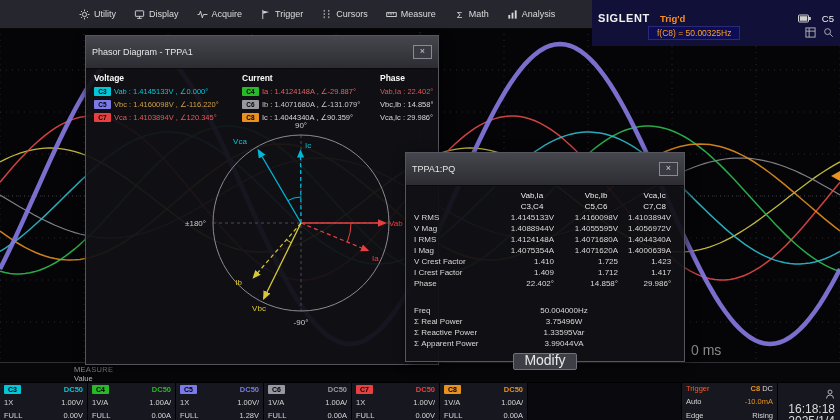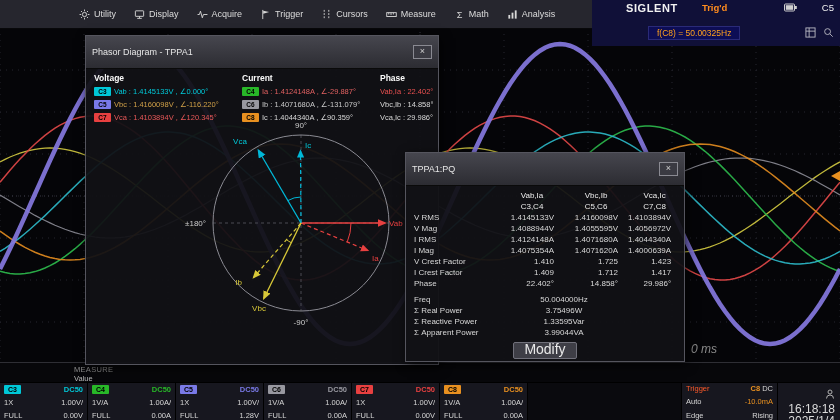--- a/index.html
+++ b/index.html
@@ -7,32 +7,32 @@
           font-family:"Liberation Sans",sans-serif;}
   
   .topbar{position:absolute;left:0;top:0;width:840px;height:28px;background:#26262e;
           border-bottom:1px solid #08080a;display:flex;align-items:center;z-index:6;}
   .menu{display:flex;padding-left:70px;}
   .menu-item{display:flex;align-items:center;gap:4px;height:40px;padding:0 9px;
              color:#dcdcdc;font-size:9px;cursor:pointer;white-space:nowrap;}
   .menu-item svg{display:block;}
   .tr-panel{position:absolute;right:0;top:0;width:248px;height:46px;background:#101038;
             z-index:7;box-sizing:border-box;padding:2px 6px;}
-  .tr-row1{display:flex;align-items:flex-start;height:22px;gap:24px;margin-left:28px;}
+  .tr-row1{display:flex;align-items:flex-end;height:22px;gap:10px;}
   .brand{color:#f2f2f2;font-weight:bold;font-size:11px;letter-spacing:.6px;}
   .trig{color:#ff8c1e;font-size:9.5px;font-weight:bold;}
   .chan-ind{color:#f0f0f0;font-size:9.5px;}
   .batt{margin-left:auto;display:flex;align-items:center;}
   .tr-row2{display:flex;align-items:center;height:18px;padding-left:50px;}
   .freqbox{background:#0d0d55;border:1px solid #2a2a78;color:#ffa01e;font-size:8.5px;
            padding:1px 8px;white-space:nowrap;}
   .corner-icons{margin-left:auto;display:flex;gap:7px;align-items:center;}
   
   .wavearea{position:absolute;left:0;top:28px;width:840px;height:336px;background:#050508;z-index:1;}
-  .timelabel{position:absolute;left:691px;top:314px;color:#8a8a8a;font-size:12px;font-style:italic;}
+  .timelabel{position:absolute;left:691px;top:314px;color:#8a8a8a;font-size:14px;}
   
   .win{position:absolute;background:rgba(17,17,21,0.94);border:1px solid #55555e;
        box-shadow:2px 3px 10px rgba(0,0,0,0.7);}
   .phasor-win{left:85px;top:35px;width:352px;height:328px;z-index:10;}
   .pq-win{left:405px;top:152px;width:278px;height:208px;z-index:11;}
   .win-title{height:16px;background:linear-gradient(#46464e,#2c2c32);display:flex;
              align-items:center;padding:8px 6px;border-bottom:1px solid #0a0a0a;}
   .win-title .title{color:#e6e6e6;font-size:9px;}
   .win-close{margin-left:auto;width:17px;height:12px;border:1px solid #8a8a92;background:#3a3a42;
              color:#d0d0d0;font-size:9px;line-height:11px;text-align:center;cursor:pointer;}
@@ -42,21 +42,21 @@
   .badge{display:inline-block;min-width:15px;height:9px;line-height:9.5px;text-align:center;
          color:#000;font-size:6.5px;font-weight:bold;margin-right:3px;border-radius:1px;padding:0 1px;}
   .phasor-svg{position:absolute;left:12px;top:74px;}
   
   .pq-table{display:grid;grid-template-columns:86px 64px 64px auto;padding:4px 8px 0;
             color:#d8d8d8;font-size:8px;}
   .pq-h{height:10px;display:flex;align-items:center;justify-content:center;color:#ececec;}
   .pq-l{height:11px;display:flex;align-items:center;}
   .pq-v{height:11px;display:flex;align-items:center;justify-content:flex-end;padding-right:10px;}
   .pq-sum-v{grid-column:2/4;height:11px;display:flex;align-items:center;justify-content:center;}
-  .sep{margin-top:5px;}
+  .sep{margin-top:16px;}
   .modify-row{display:flex;justify-content:center;margin-top:4px;}
   .modify-btn{min-width:62px;height:15px;background:#3e3e46;border:1px solid #70707a;border-radius:2px;
               color:#e8e8e8;font-size:14px;line-height:13px;text-align:center;cursor:pointer;}
   
   .measure-strip{position:absolute;left:0;top:362px;width:840px;height:20px;background:#07070a;
                  border-top:1px solid #2e2e34;z-index:3;}
   .m-title{position:absolute;left:74px;top:2px;color:#8e8e8e;font-size:7.5px;letter-spacing:.3px;}
   .m-val{position:absolute;left:74px;top:11px;color:#b8b8b8;font-size:7.5px;}
   
   .bottombar{position:absolute;left:0;top:382px;width:840px;height:38px;background:#0e0e14;

